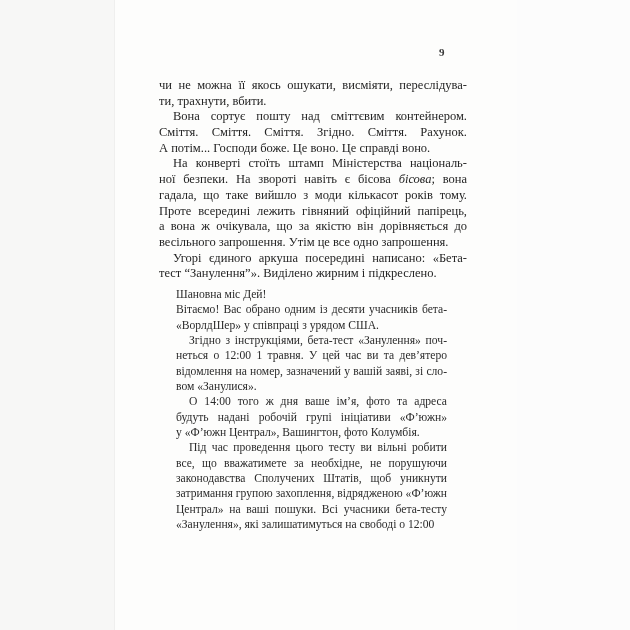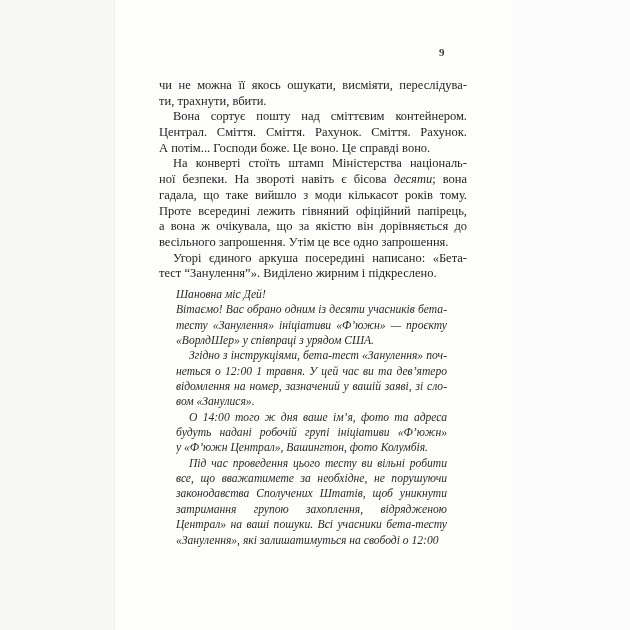--- a/index.html
+++ b/index.html
@@ -27,21 +27,20 @@
     font-size:11px; font-weight:bold; color:#3a3a3a;
     letter-spacing:0.2px;
   }
   .main-text {
     position:absolute; left:159px; top:78px; width:308px;
     font-size:12.5px; line-height:15.7px; color:#252525;
   }
   .letter {
     position:absolute; left:176px; top:287px; width:271px;
     font-size:11.6px; line-height:15.35px; color:#2a2a2a;
-    font-style:italic;
   }
   .line {
     text-align:justify;
     text-align-last:justify;
     height:15.7px; overflow:hidden;
     white-space:normal;
   }
   .letter .line { height:15.35px; }
   .line.last { text-align-last:left; }
   .main-text .line.indent { text-indent:14px; }
@@ -56,37 +55,36 @@
   <div class="edge-strip"></div>
   <div class="edge-strip-right"></div>
 
   <div class="folio">9</div>
 
   <div class="main-text">
 
   <div class="line"><span>чи не можна її якось ошукати, висміяти, переслідува-</span></div>
       <div class="line last"><span>ти, трахнути, вбити.</span></div>
       <div class="line indent"><span>Вона сортує пошту над сміттєвим контейнером.</span></div>
-      <div class="line"><span>Централ. Сміття. Сміття. Рахунок. Сміття. Рахунок.</span></div>
+      <div class="line"><span>Сміття. Сміття. Сміття. Згідно. Сміття. Рахунок.</span></div>
       <div class="line last"><span>А потім... Господи боже. Це воно. Це справді воно.</span></div>
       <div class="line indent"><span>На конверті стоїть штамп Міністерства національ-</span></div>
-      <div class="line"><span>ної безпеки. На звороті навіть є бісова </span><span class="it">десяти</span><span>; вона</span></div>
+      <div class="line"><span>ної безпеки. На звороті навіть є бісова </span><span class="it">бісова</span><span>; вона</span></div>
       <div class="line"><span>гадала, що таке вийшло з моди кількасот років тому.</span></div>
       <div class="line"><span>Проте всередині лежить гівняний офіційний папірець,</span></div>
       <div class="line"><span>а вона ж очікувала, що за якістю він дорівняється до</span></div>
       <div class="line last"><span>весільного запрошення. Утім це все одно запрошення.</span></div>
       <div class="line indent"><span>Угорі єдиного аркуша посередині написано: «Бета-</span></div>
       <div class="line last"><span>тест “Занулення”». Виділено жирним і підкреслено.</span></div>
     </div>
 
   <div class="letter">
 
   <div class="line last"><span>Шановна міс Дей!</span></div>
       <div class="line"><span>Вітаємо! Вас обрано одним із десяти учасників бета-</span></div>
-      <div class="line"><span>тесту «Занулення» ініціативи «Ф’южн» — проєкту</span></div>
       <div class="line last"><span>«ВорлдШер» у співпраці з урядом США.</span></div>
       <div class="line indent"><span>Згідно з інструкціями, бета-тест «Занулення» поч-</span></div>
       <div class="line"><span>неться о 12:00 1 травня. У цей час ви та дев’ятеро</span></div>
       <div class="line"><span>відомлення на номер, зазначений у вашій заяві, зі сло-</span></div>
       <div class="line last"><span>вом «Занулися».</span></div>
       <div class="line indent"><span>О 14:00 того ж дня ваше ім’я, фото та адреса</span></div>
       <div class="line"><span>будуть надані робочій групі ініціативи «Ф’южн»</span></div>
       <div class="line last"><span>у «Ф’южн Централ», Вашингтон, фото Колумбія.</span></div>
       <div class="line indent"><span>Під час проведення цього тесту ви вільні робити</span></div>
       <div class="line"><span>все, що вважатимете за необхідне, не порушуючи</span></div>

